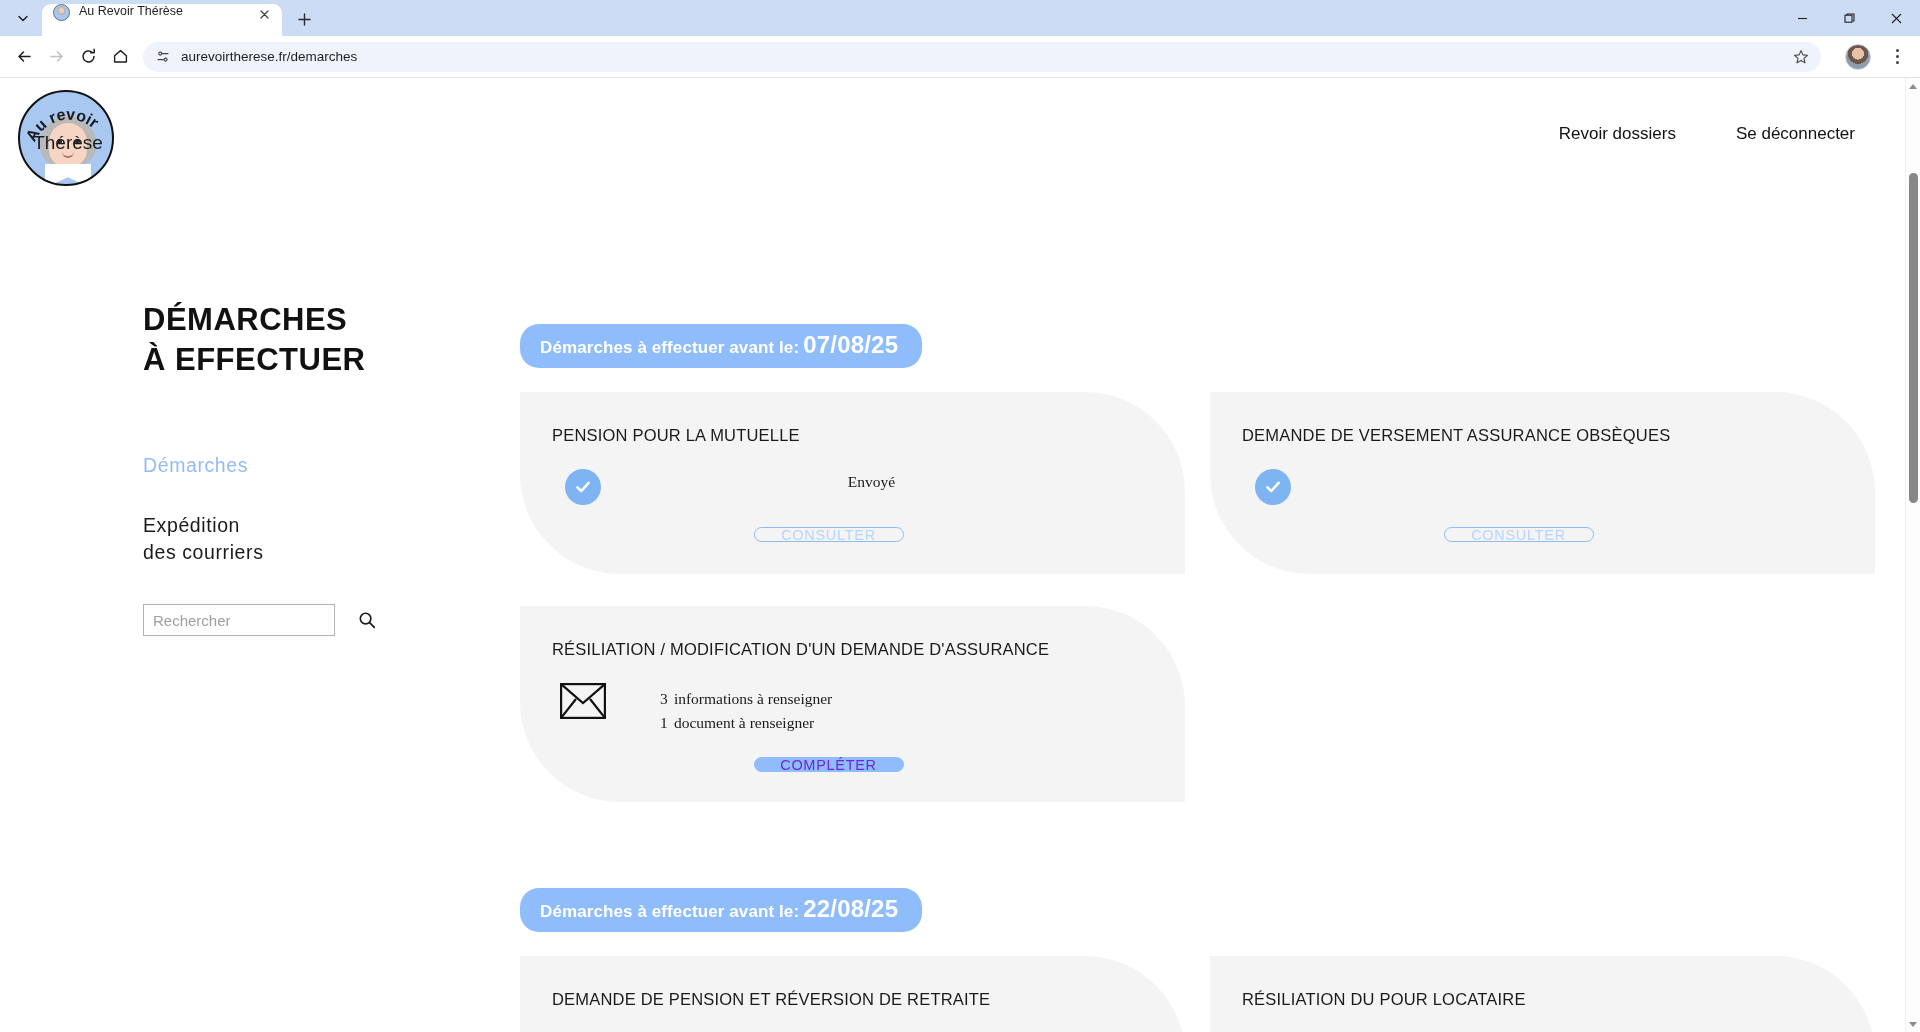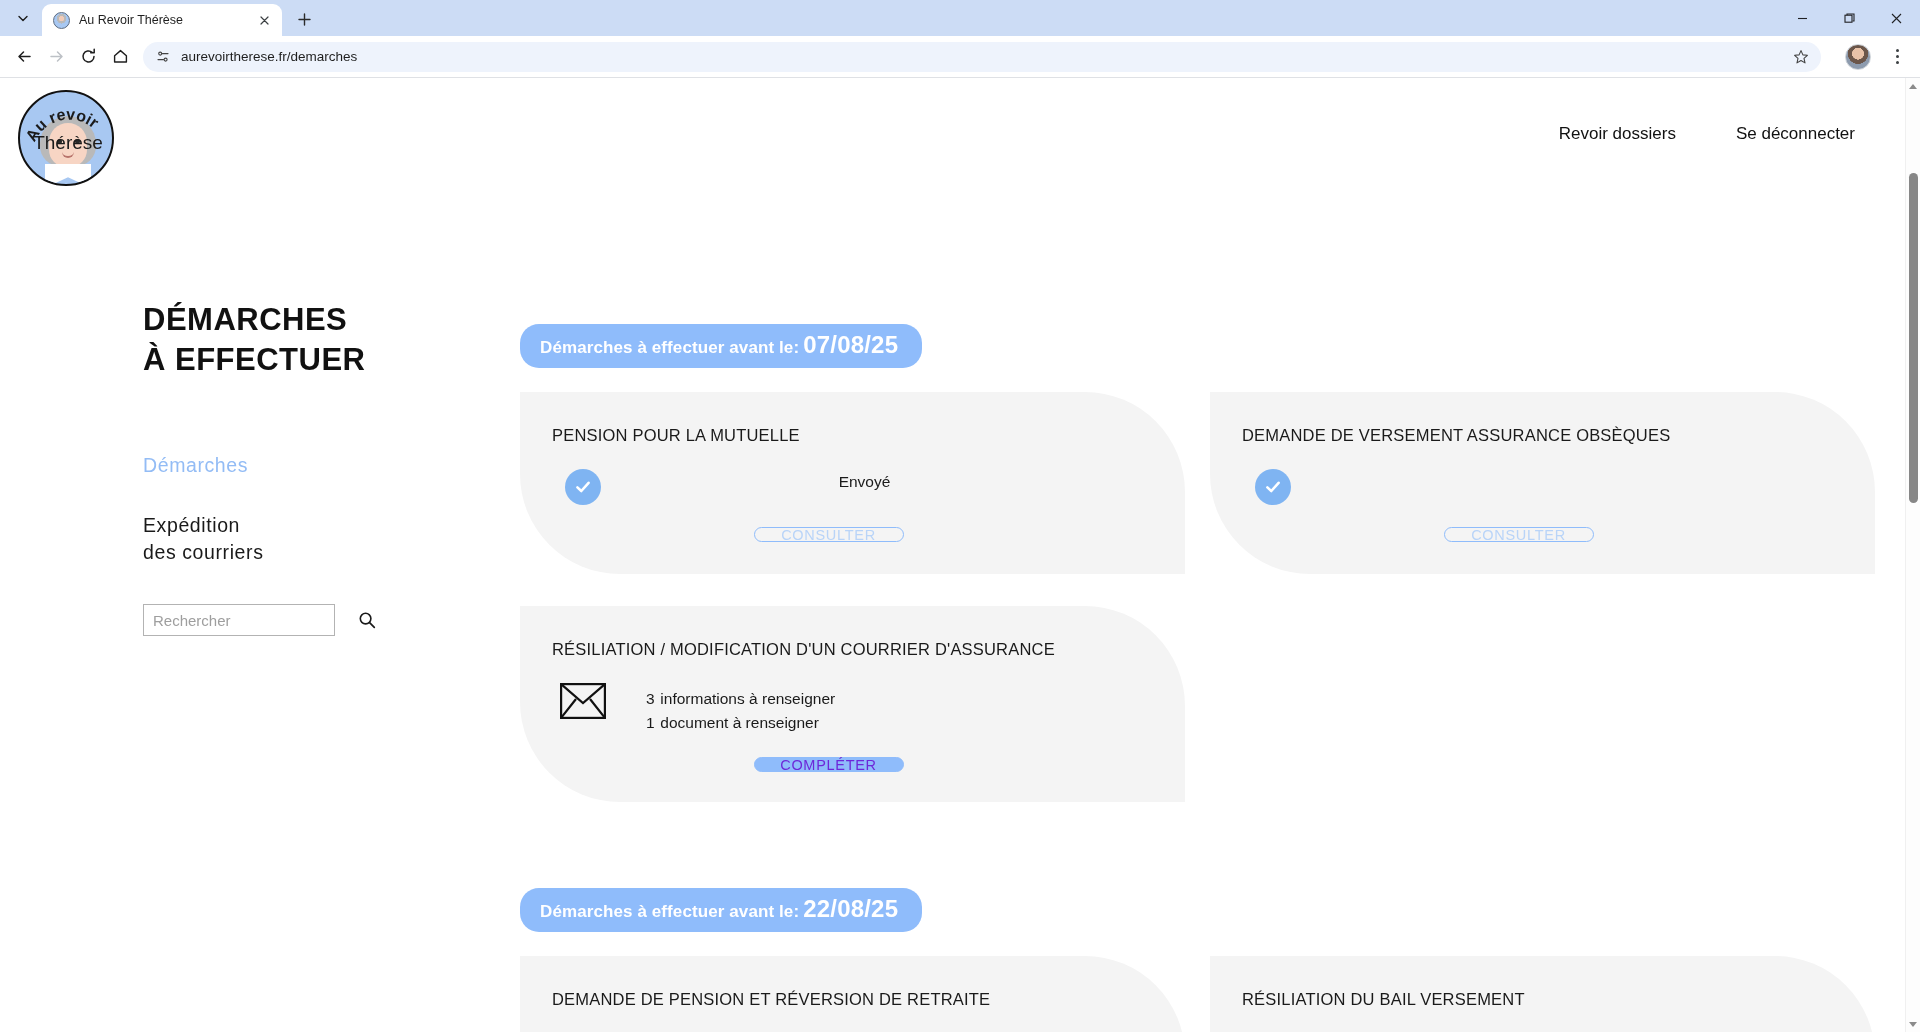--- a/index.html
+++ b/index.html
@@ -28,21 +28,21 @@
     margin-bottom: 4px;
     display: flex; align-items: center; justify-content: center;
     border-radius: 6px;
     color: #1b1b1b;
   }
   .tab {
     height: 32px;
     min-width: 240px;
     background: #ffffff;
     border-radius: 9px 9px 0 0;
-    display: flex; align-items: center;
+    display: flex; align-items: flex-start;
     padding: 0 8px 0 11px;
     gap: 9px;
     margin-left: 2px;
     position: relative;
   }
   .tab-favicon {
     width: 17px; height: 17px; border-radius: 50%;
     background: radial-gradient(circle at 50% 38%, #f2cbb8 0 22%, #b9b9b9 23% 40%, #a8c8f2 41% 100%);
     border: 1px solid #5d6b80;
     flex: 0 0 17px;
@@ -249,21 +249,21 @@
     border-radius: 0 100px 0 100px;
     padding: 34px 40px 30px 32px;
     position: relative;
     min-height: 182px;
   }
   .card-title {
     font-size: 16.5px; color: #1a1a1a; letter-spacing: .2px;
     margin-bottom: 22px;
   }
   .card-body {
-    display: flex; align-items: flex-start; gap: 32px;
+    display: flex; align-items: flex-start; gap: 46px; font-family: Liberation Serif, serif;
   }
   .card-icon { width: 62px; flex: 0 0 62px; display:flex; align-items:center; justify-content:center; padding-top: 2px;}
   .check-badge {
     width: 36px; height: 36px; border-radius: 50%;
     background: #7fb4f2;
     display:flex; align-items:center; justify-content:center;
   }
   .check-badge svg { display:block; }
   .card-status {
     flex: 1 1 auto; text-align: left; padding-top: 6px;
@@ -451,21 +451,21 @@
                   <div class="card-status">
                     <div class="status-single">Envoyé</div>
                   </div>
                 </div>
                 <div class="card-action">
                   <span class="btn btn-outline">CONSULTER</span>
                 </div>
               </article>
 
               <article class="card">
-                <div class="card-title">RÉSILIATION / MODIFICATION D'UN COURRIER D'ASSURANCE</div>
+                <div class="card-title">RÉSILIATION / MODIFICATION D'UN DEMANDE D'ASSURANCE</div>
                 <div class="card-body">
                   <div class="card-icon">
                     <svg width="46" height="36" viewBox="0 0 46 36">
                       <rect x="1.1" y="1.1" width="43.8" height="33.8" stroke="#111" stroke-width="2.2" fill="none"></rect>
                       <path d="M1.1 1.1 L23 20 L44.9 1.1" stroke="#111" stroke-width="2.2" fill="none"></path>
                       <path d="M1.1 34.9 L16 16 M44.9 34.9 L30 16" stroke="#111" stroke-width="2.2" fill="none"></path>
                     </svg>
                   </div>
                   <div class="card-status">
                     <div class="req-line">
@@ -523,21 +523,21 @@
                     
                     
                   </div>
                 </div>
 
               </article>
             </div>
 
             <div class="cards-col">
               <article class="card">
-                <div class="card-title">RÉSILIATION DU BAIL VERSEMENT</div>
+                <div class="card-title">RÉSILIATION DU POUR LOCATAIRE</div>
                 <div class="card-body">
                   <div class="card-icon">
                     
                   </div>
                   <div class="card-status">
                     
                     
                   </div>
                 </div>
 

